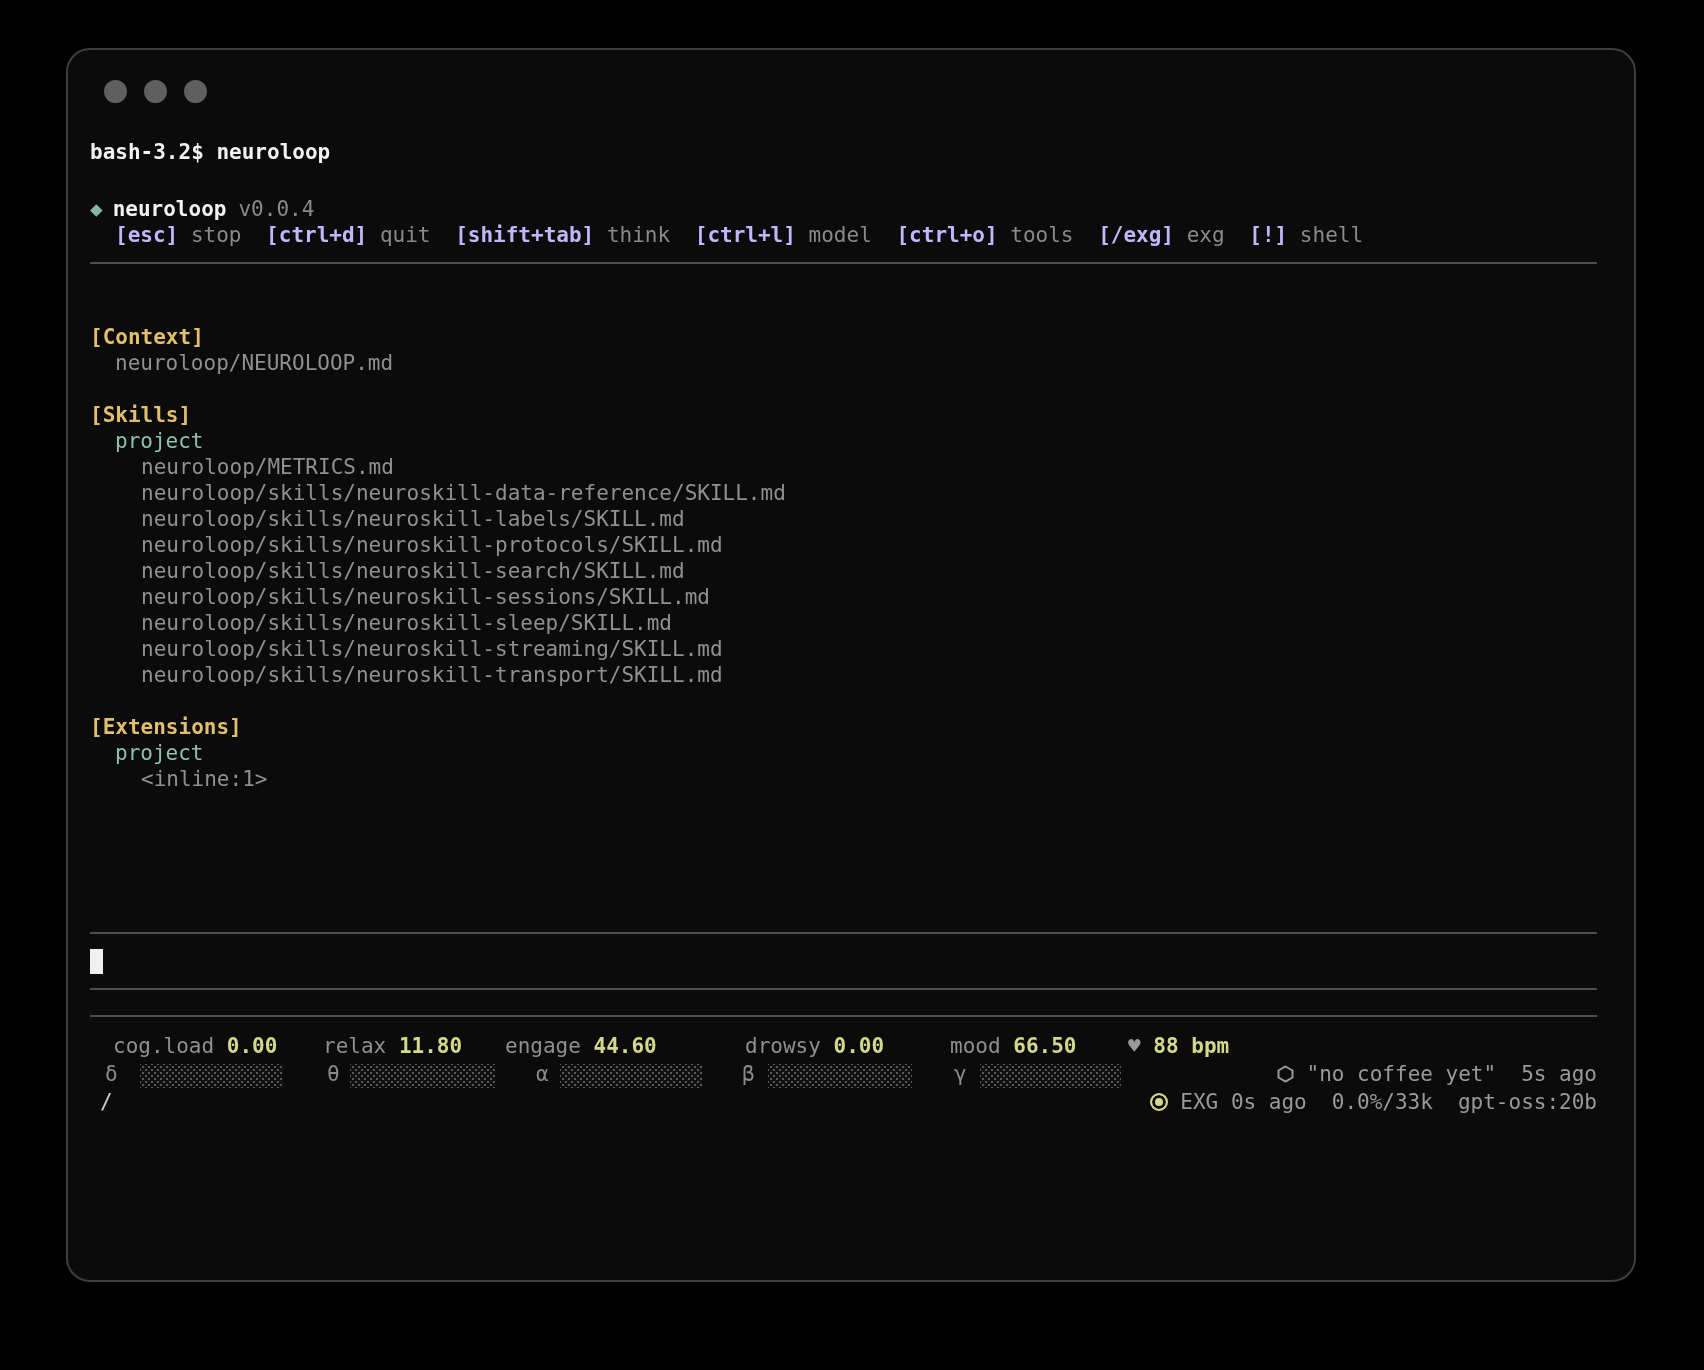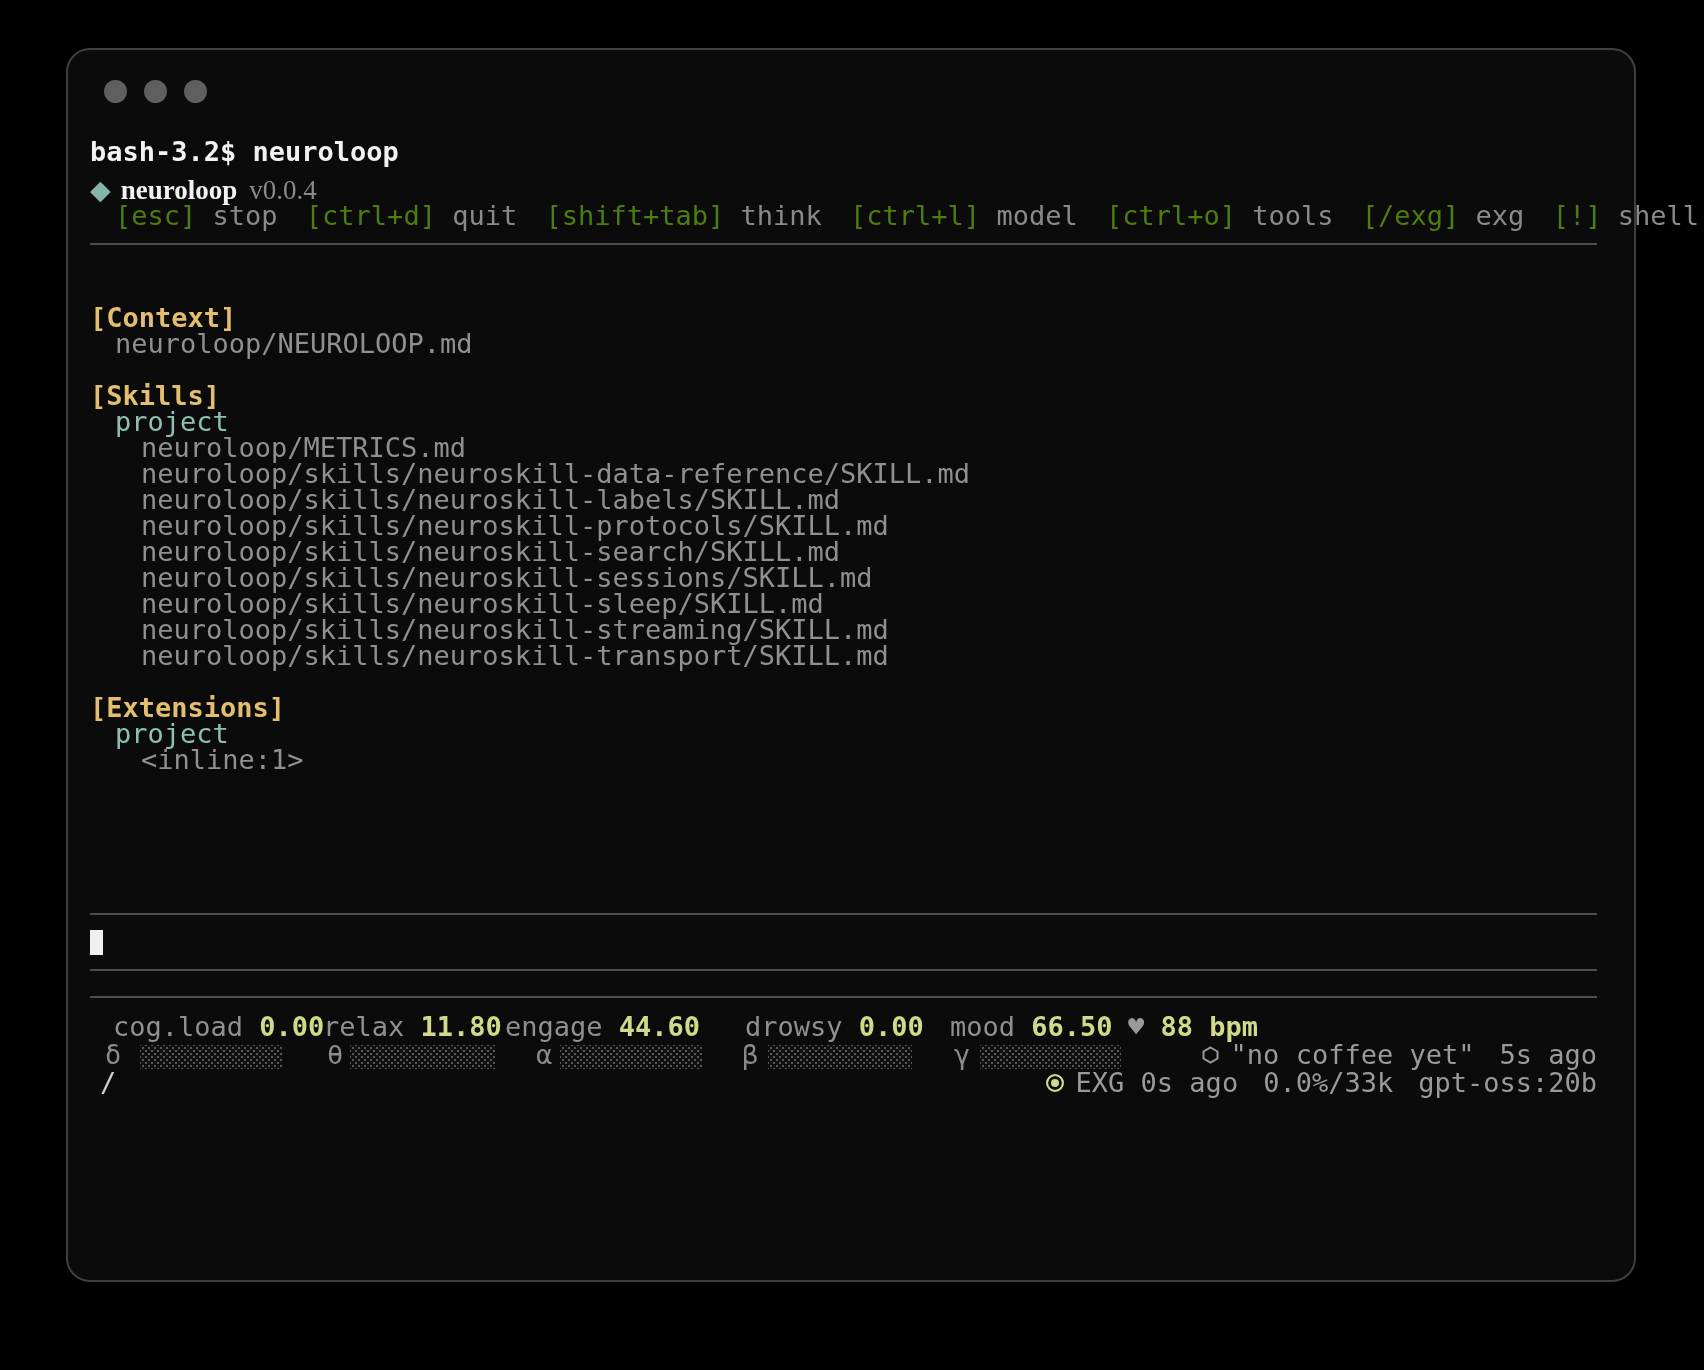--- a/index.html
+++ b/index.html
@@ -9,36 +9,36 @@
   .window {
     position:absolute; left:66px; top:48px; width:1570px; height:1234px;
     background:#0b0b0b; border:2px solid #3f3f3f; border-radius:24px;
   }
 
   .titlebar { padding:30px 0 0 36px; display:flex; gap:17px; }
   .dot { width:23px; height:23px; border-radius:50%; background:#5f5f5f; }
 
   .content {
     padding:0 37px 0 22px;
-    font-size:27px; line-height:26px; color:#909090;
+    font-size:21px; line-height:26px; color:#909090;
   }
 
   .line { white-space:pre; }
   .teal  { color:#8ec0b6; }
   .val   { color:#d3d98a; font-weight:bold; }
 
   .prompt-line { margin-top:36px; color:#f2f2f2; font-weight:bold; }
 
-  .app-title { margin-top:12px;font-family:Liberation Serif, serif; }
+  .app-title { margin-top:31px; }
   .diamond { color:#86b3aa; margin-right:10px; }
   .app-name { color:#f2f2f2; font-weight:bold; }
   .app-version { color:#8a8a8a; margin-left:12px; }
 
   .shortcuts { color:#8a8a8a; }
-  .shortcuts .key { color:#4d7c0f; font-weight:normal; }
+  .shortcuts .key { color:#c4b5fd; font-weight:bold; }
   .shortcuts .sc-group { margin-right:12px; }
 
   .sep { border:none; border-top:2px solid #4e4e4e; margin-top:14px; }
 
   .section-header { color:#e3bf6d; font-weight:bold; }
   .indent2 { padding-left:25px; }
   .indent4 { padding-left:51px; }
   .gap { height:26px; }
   .ctx-first { margin-top:60px; }
 

